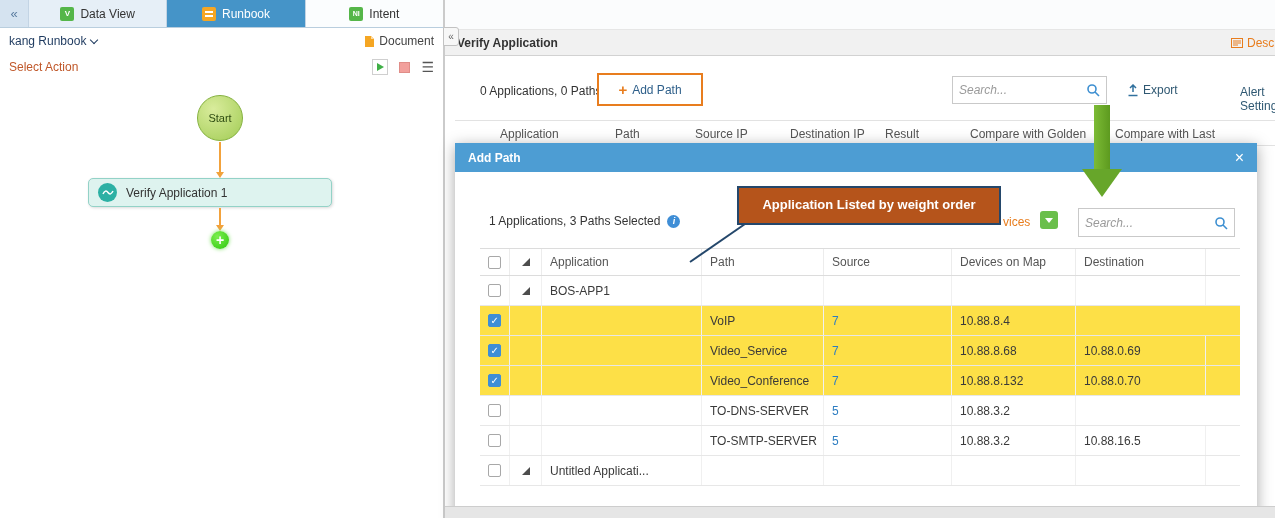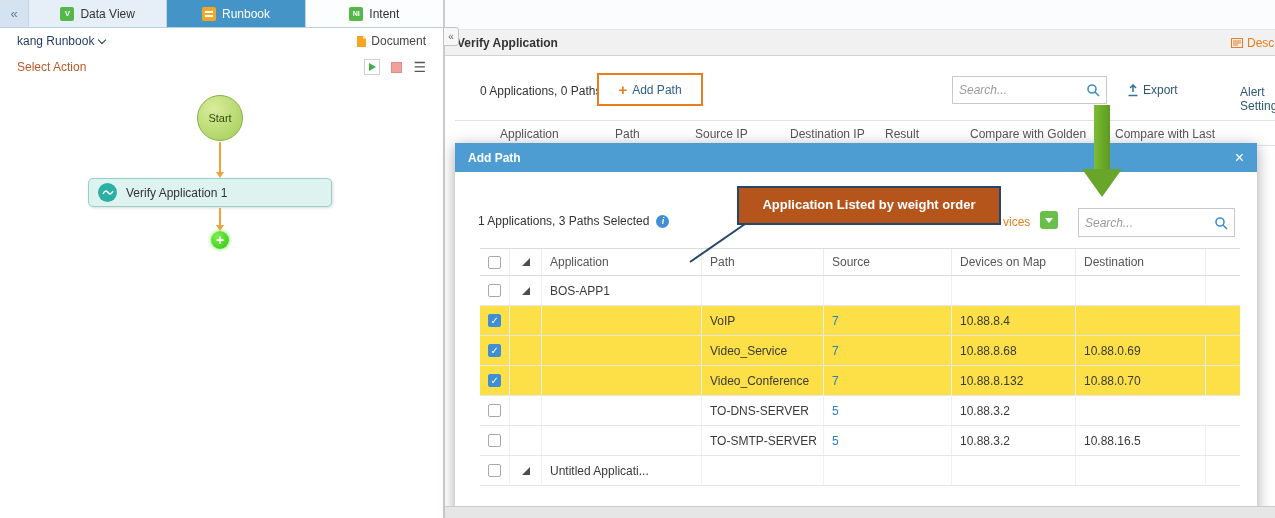--- a/index.html
+++ b/index.html
@@ -11,21 +11,21 @@
   .tabbar { display:flex; height:28px; background:#d5e3f0; border-bottom:1px solid #b9cede; }
   .tab-collapse { width:28px; display:flex; align-items:center; justify-content:center; color:#5b7da0; font-size:13px; cursor:pointer; }
   .tab { flex:1; display:flex; align-items:center; justify-content:center; gap:6px; border-left:1px solid #c3d4e4; color:#333; cursor:pointer; }
   .tab-dataview { background:#e6eff7; }
   .tab-intent { background:#fbfdfe; }
   .tab.active { background:#4594c8; color:#fff; }
   .tab-icon { width:14px; height:14px; border-radius:2px; display:flex; align-items:center; justify-content:center; font-size:8px; font-weight:bold; color:#fff; flex-shrink:0; }
   .icon-green { background:#55b649; }
   .icon-runbook { background:#f5a623; position:relative; }
   .icon-runbook::after { content:""; position:absolute; left:3px; right:3px; top:4px; height:2px; background:#fff; box-shadow:0 4px 0 #fff; }
-  .lp-row2, .lp-row3 { display:flex; justify-content:space-between; align-items:center; height:26px; padding:0 17px; }
+  .lp-row2, .lp-row3 { display:flex; justify-content:space-between; align-items:center; height:26px; padding:0 9px; }
   .runbook-select { color:#1e3a5f; display:flex; align-items:center; cursor:pointer; }
   .chev { width:6px; height:6px; border-right:1.5px solid #1e3a5f; border-bottom:1.5px solid #1e3a5f; transform:rotate(45deg); display:inline-block; margin-left:5px; margin-bottom:2px; }
   .doc-link { display:flex; align-items:center; gap:4px; color:#444; cursor:pointer; }
   .select-action { color:#c0582a; }
   .lp-tools { display:flex; align-items:center; gap:11px; }
   .play-btn { width:16px; height:16px; border:1px solid #cfcfcf; background:#fff; display:flex; align-items:center; justify-content:center; cursor:pointer; }
   .play-tri { width:0; height:0; border-left:7px solid #3faf46; border-top:4px solid transparent; border-bottom:4px solid transparent; }
   .stop-btn { width:11px; height:11px; background:#f2a09c; border:1px solid #e08d88; cursor:pointer; }
   .menu-btn { color:#555; font-size:14px; cursor:pointer; line-height:1; }
 
@@ -67,21 +67,21 @@
   .rp-export { position:absolute; left:682px; top:83px; color:#2f5872; display:flex; gap:4px; align-items:center; cursor:pointer; }
   .rp-alert { position:absolute; left:751px; top:85px; color:#2f5872; cursor:pointer;margin-left:44px; }
   .rp-thead { position:absolute; left:10px; right:0; top:120px; height:26px; border-top:1px solid #e2e2e2; border-bottom:1px solid #e2e2e2; }
   .rp-thead span { position:absolute; top:6px; color:#555; white-space:nowrap; }
 
   
   .modal { position:absolute; left:10px; top:143px; width:802px; height:380px; background:#fff;
     box-shadow:0 3px 14px rgba(0,0,0,0.35); z-index:10; }
   .modal-header { height:29px; background:#4d9dd3; color:#fff; display:flex; align-items:center; padding:0 13px; font-weight:bold; }
   .modal-close { margin-left:auto; font-size:16px; font-weight:normal; cursor:pointer; line-height:1; }
-  .modal-summary { position:absolute; left:23px; top:71px; display:flex; align-items:center; gap:7px; color:#333; }
+  .modal-summary { position:absolute; left:34px; top:71px; display:flex; align-items:center; gap:7px; color:#333; }
   .info-icon { width:13px; height:13px; border-radius:50%; background:#3f8ed6; color:#fff; font-size:9px; font-weight:bold;
     font-style:italic; display:flex; align-items:center; justify-content:center; cursor:pointer; }
   .devices-frag { position:absolute; left:548px; top:72px; color:#e87d1e; cursor:pointer; }
   .devices-dd { position:absolute; left:585px; top:68px; width:18px; height:18px; background:#6abf4b; border-radius:3px;
     display:flex; align-items:center; justify-content:center; cursor:pointer; }
   .devices-dd::after { content:""; border-left:4px solid transparent; border-right:4px solid transparent; border-top:5px solid #fff; }
   .modal-search { position:absolute; left:623px; top:65px; width:157px; height:29px; }
 
   .mtable { position:absolute; left:25px; top:105px; width:760px; }
   .mhead, .mrow { display:grid; grid-template-columns:30px 32px 160px 122px 128px 124px 130px 1fr; align-items:center; background:#fff; }

